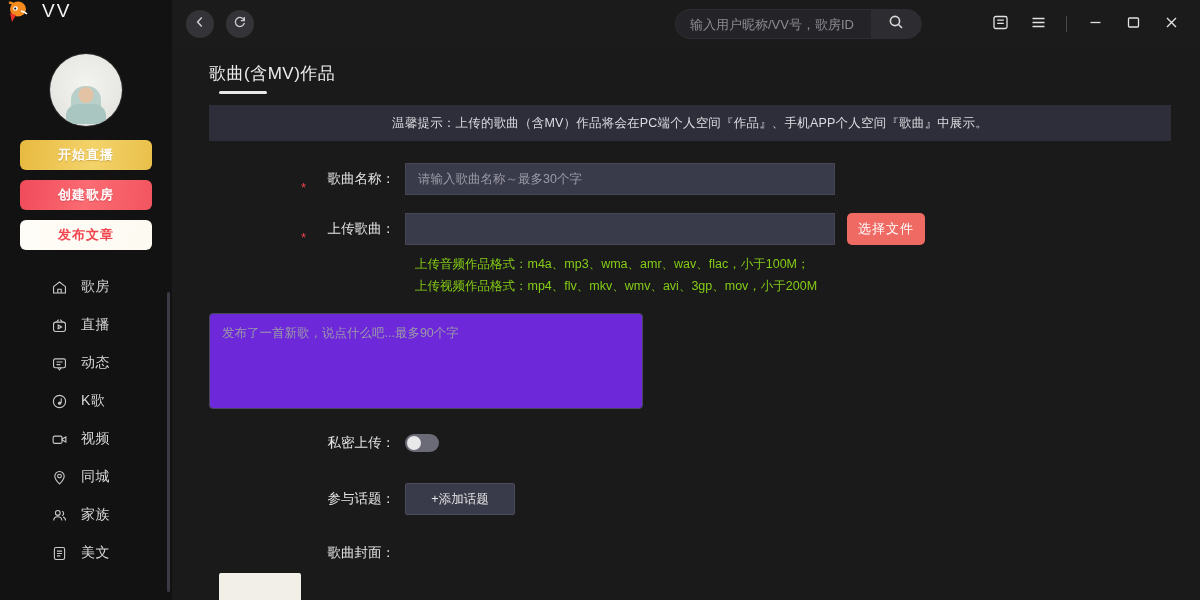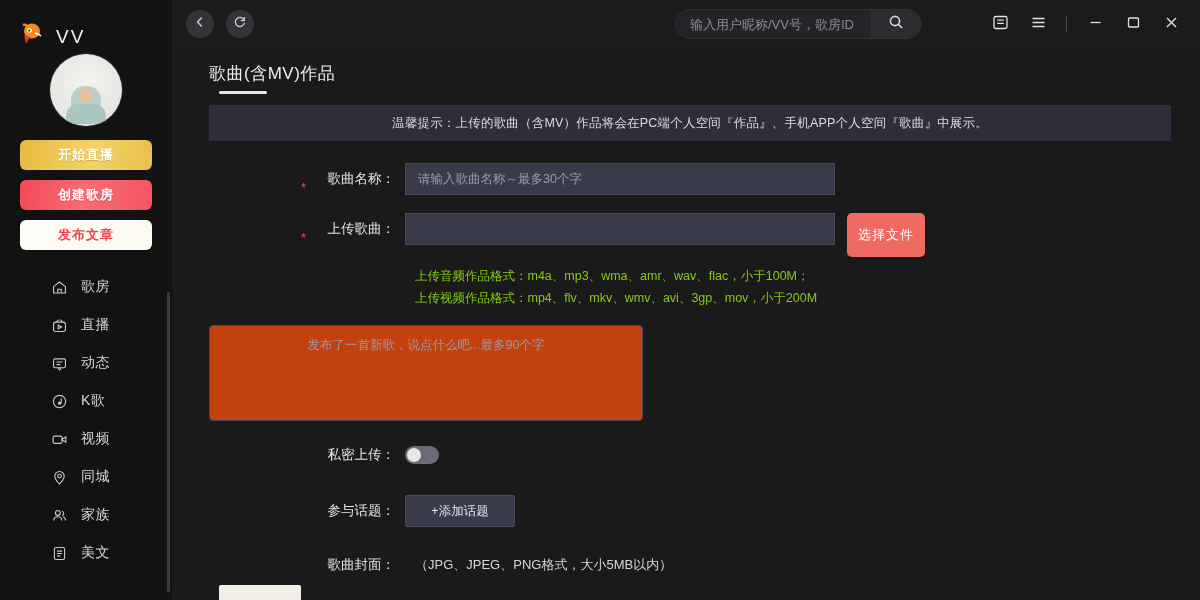--- a/index.html
+++ b/index.html
@@ -13,21 +13,21 @@
 
   
   .sidebar {
     width: 172px; height: 600px;
     background: #121212;
     position: relative;
     flex: 0 0 172px;
     overflow: hidden;
   }
   .brand {
-    height: 48px; display: flex; align-items: flex-end; padding-left: 20px; gap: 10px;
+    height: 48px; display: flex; align-items: flex-start; padding-left: 6px; gap: 10px;
   }
   .brand-logo { width: 26px; height: 26px; position: relative; }
   .brand-name { color: #f2f2f2; font-size: 19px; letter-spacing: 2px; font-weight: 500; }
 
   .avatar-wrap { display: flex; justify-content: center; margin-top: 6px; }
   .avatar {
     width: 72px; height: 72px; border-radius: 50%;
     background: radial-gradient(circle at 50% 42%, #f3f3f0 0%, #e8e8e4 58%, #dedede 100%);
     box-shadow: 0 0 0 1px #2a2a2a;
     position: relative; overflow: hidden;
@@ -134,33 +134,32 @@
   }
   .lbl .req { color: #f0454f; position: absolute; font-size: 13px; }
   .field-input {
     width: 430px; height: 32px; background: #3a3b4a; border: 1px solid #46475a;
     border-radius: 0; outline: none; color: #e2e2e2; font-size: 12.5px; padding: 0 12px;
     font-family: "Liberation Sans", "DejaVu Sans", sans-serif;
   }
   .field-input::placeholder { color: #9a9aa8; }
 
   .pick-btn {
-    margin-left: 12px; width: 78px; height: 44px; border-radius: 5px; border: none;
+    margin-left: 12px; width: 78px; height: 32px; border-radius: 5px; border: none;
     background: #ef6a63; color: #fff; font-size: 13px; cursor: pointer; letter-spacing: 1px;
     font-family: "Liberation Sans", "DejaVu Sans", sans-serif;
   }
   .hints { margin-left: 196px; margin-top: -10px; margin-bottom: 16px; }
   .hint { color: #84cc16; font-size: 12.5px; line-height: 22px; padding-left: 10px; }
 
   .field-textarea {
-    width: 434px; height: 96px; background: #c2410c; border: 1px solid #46475a;
+    width: 434px; height: 96px; background: #6d28d9; border: 1px solid #46475a;
     border-radius: 4px; outline: none; color: #e2e2e2; font-size: 12.5px;
     padding: 10px 12px; resize: none; line-height: 18px;
     font-family: "Liberation Sans", "DejaVu Sans", sans-serif;
-    text-align: center;
   }
   .field-textarea::placeholder { color: #9a9aa8; }
 
   .toggle {
     width: 34px; height: 18px; border-radius: 10px; background: #6b6b78;
     position: relative; cursor: pointer; margin-top: 7px;
   }
   .toggle .knob {
     position: absolute; left: 2px; top: 2px; width: 14px; height: 14px;
     border-radius: 50%; background: #e8e8e8;
@@ -411,20 +410,19 @@
           </div>
         </div>
 
         <div class="row" style="margin-bottom:22px">
           <div class="lbl">参与话题：</div>
           <button class="topic-btn">+添加话题</button>
         </div>
 
         <div class="row" style="margin-bottom:0">
           <div class="lbl">歌曲封面：</div>
-          <div class="cover-note cover-thumb-inner">（JPG、JPEG、PNG格式，大小5MB以内）</div>
         </div>
         <div class="cover-thumb cover-thumb-inner"></div>
 
       </div>
     </div>
   </div>
 </div>
 
 </body></html>

